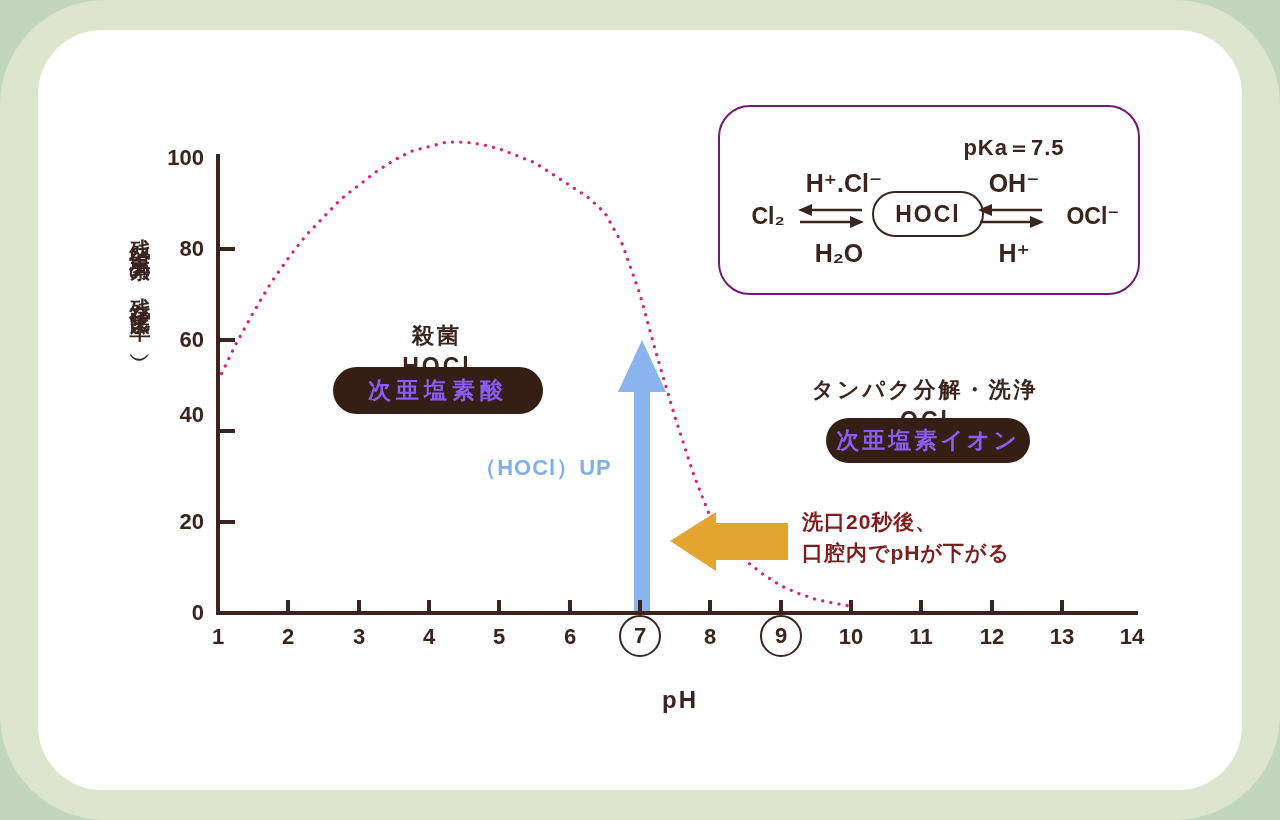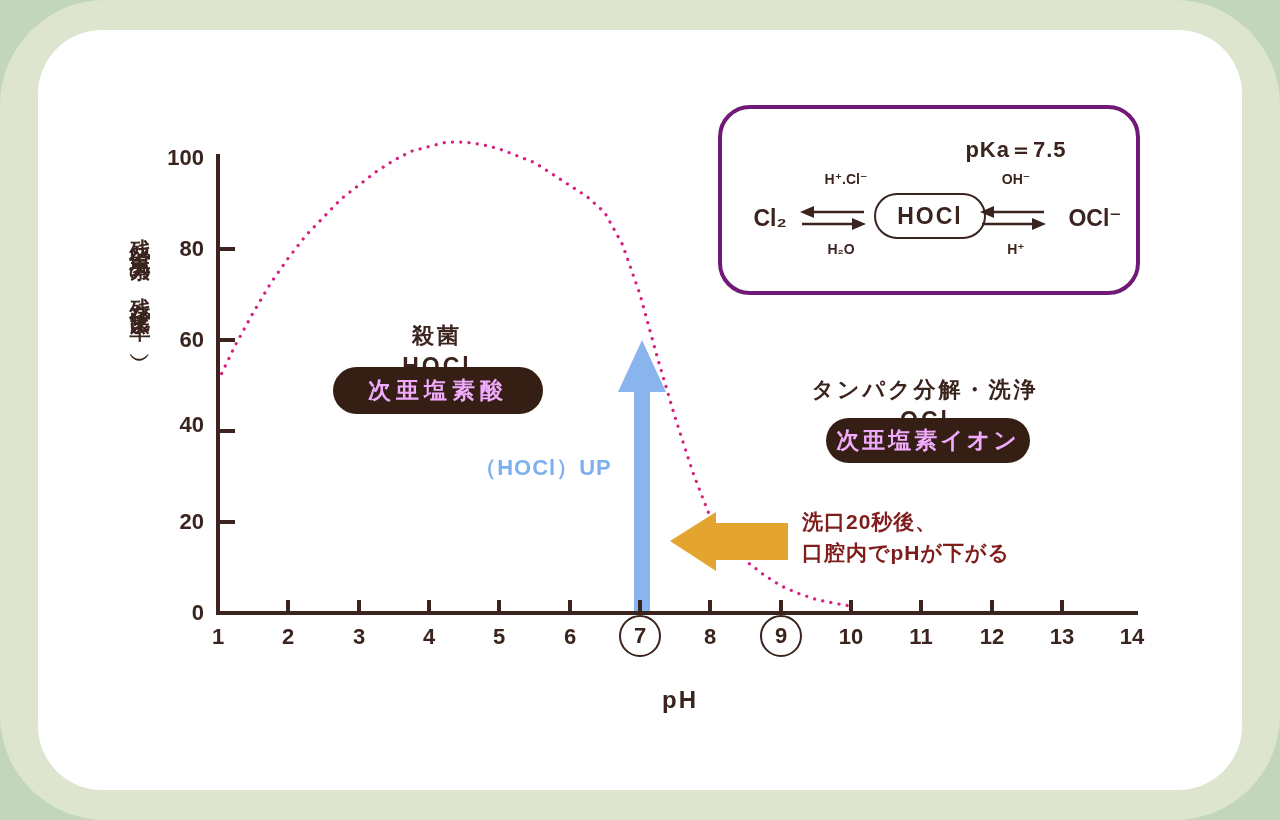--- a/index.html
+++ b/index.html
@@ -38,40 +38,40 @@
     position:absolute; left:592px; top:656px; width:100px; text-align:center;
     font-size:24px; font-weight:600; letter-spacing:2px;
   }
 
   .annot { position:absolute; text-align:center; font-weight:600; line-height:31px;margin-top:28px; }
   .annot .l1 { font-size:22px; letter-spacing:3px; }
   .annot .l2 { font-size:23px; letter-spacing:3px; }
 
   .badge {
     position:absolute; background:#332012; background:#351f14;
-    border-radius:24px; color:#f0abfc;
+    border-radius:24px; color:#8b5cf6;
     display:flex; align-items:center; justify-content:center;
     font-size:23px; font-weight:700; letter-spacing:5px;
   }
 
   .blue-label {
     position:absolute; left:395px; top:422px; width:220px; text-align:center;
     color:#7fb0ee; font-size:22px; font-weight:700; line-height:31px; letter-spacing:1px;
   }
   .yellow-label {
     position:absolute; left:764px; top:476px; width:280px; text-align:left;
     color:#7f1d1d; font-size:21px; font-weight:700; line-height:31px; letter-spacing:1px;
   }
 
   
   .chem-box {
     position:absolute; left:680px; top:75px; width:422px; height:190px;
-    border:4px solid #701a75; border-radius:32px; background:#ffffff;
+    border:2px solid #701a75; border-radius:32px; background:#ffffff;
   }
-  .chem-box .t { position:absolute; text-align:center; font-weight:600; font-size:14px; }
+  .chem-box .t { position:absolute; text-align:center; font-weight:600; font-size:25px; }
   .chem-box .pka { left:214px; top:26px; width:160px; font-size:22px; letter-spacing:1px; }
   .chem-box .cl2 { left:8px;  top:96px; width:80px; font-size:23px; }
   .chem-box .ltop { left:64px; top:62px; width:120px; }
   .chem-box .lbot { left:59px; top:132px; width:120px; }
   .chem-box .rtop { left:234px; top:62px; width:120px; }
   .chem-box .rbot { left:234px; top:132px; width:120px; }
   .chem-box .ocl  { left:330px; top:96px; width:86px; font-size:23px; }
   .hocl-oval {
     position:absolute; left:152px; top:84px; width:112px; height:46px;
     border:2px solid #3a241d; border-radius:24px;
@@ -101,21 +101,21 @@
 
     <path d="M180,492 h17 M180,401 h17 M180,310 h17 M180,219 h17" stroke="#3a241d" stroke-width="4"></path>
 
     <path d="M250,583 v-13 M321,583 v-13 M391,583 v-13 M461,583 v-13 M532,583 v-13 M602,583 v-13 M672,583 v-13 M743,583 v-13 M813,583 v-13 M883,583 v-13 M954,583 v-13 M1024,583 v-13" stroke="#3a241d" stroke-width="4"></path>
   </svg>
 
   <div class="y-axis-title">残留塩素の残存比率（%）</div>
 
   <div class="yt" style="top:571px">0</div>
   <div class="yt" style="top:480px">20</div>
-  <div class="yt" style="top:383px">40</div>
+  <div class="yt" style="top:373px">40</div>
   <div class="yt" style="top:298px">60</div>
   <div class="yt" style="top:207px">80</div>
   <div class="yt" style="top:116px">100</div>
 
   <div class="xt" style="left:154px">1</div>
   <div class="xt" style="left:224px">2</div>
   <div class="xt" style="left:295px">3</div>
   <div class="xt" style="left:365px">4</div>
   <div class="xt" style="left:435px">5</div>
   <div class="xt" style="left:506px">6</div>

